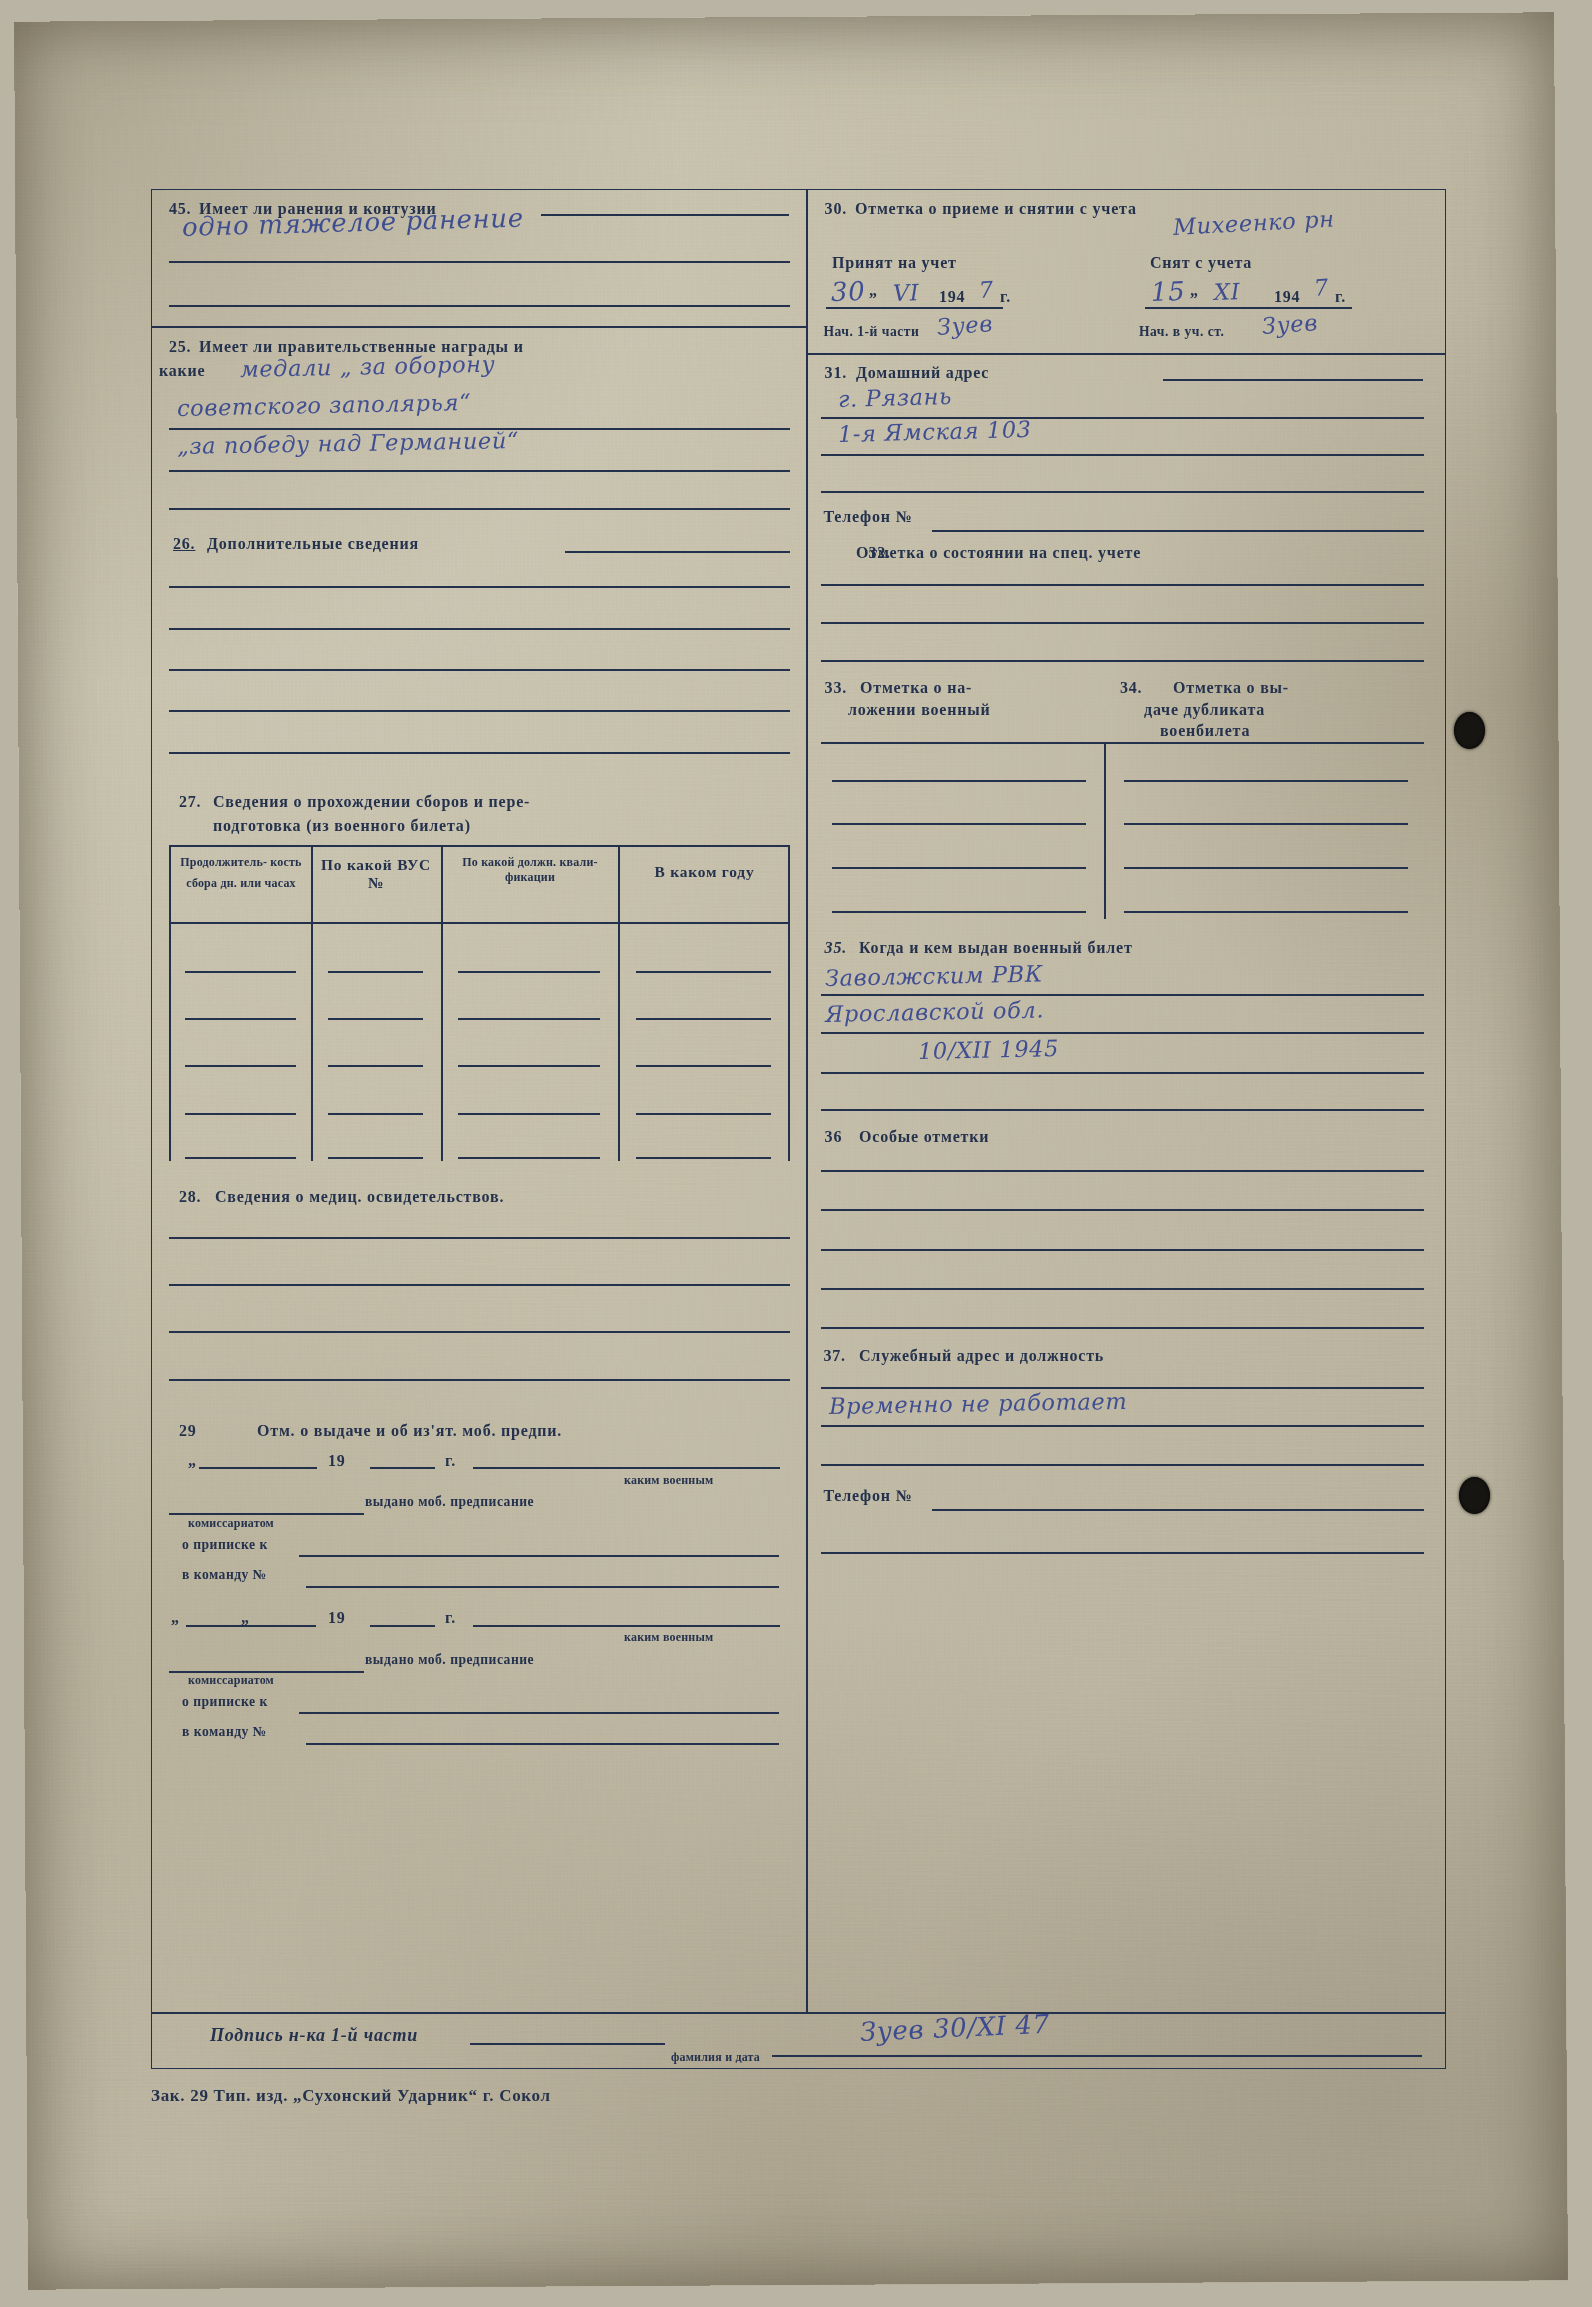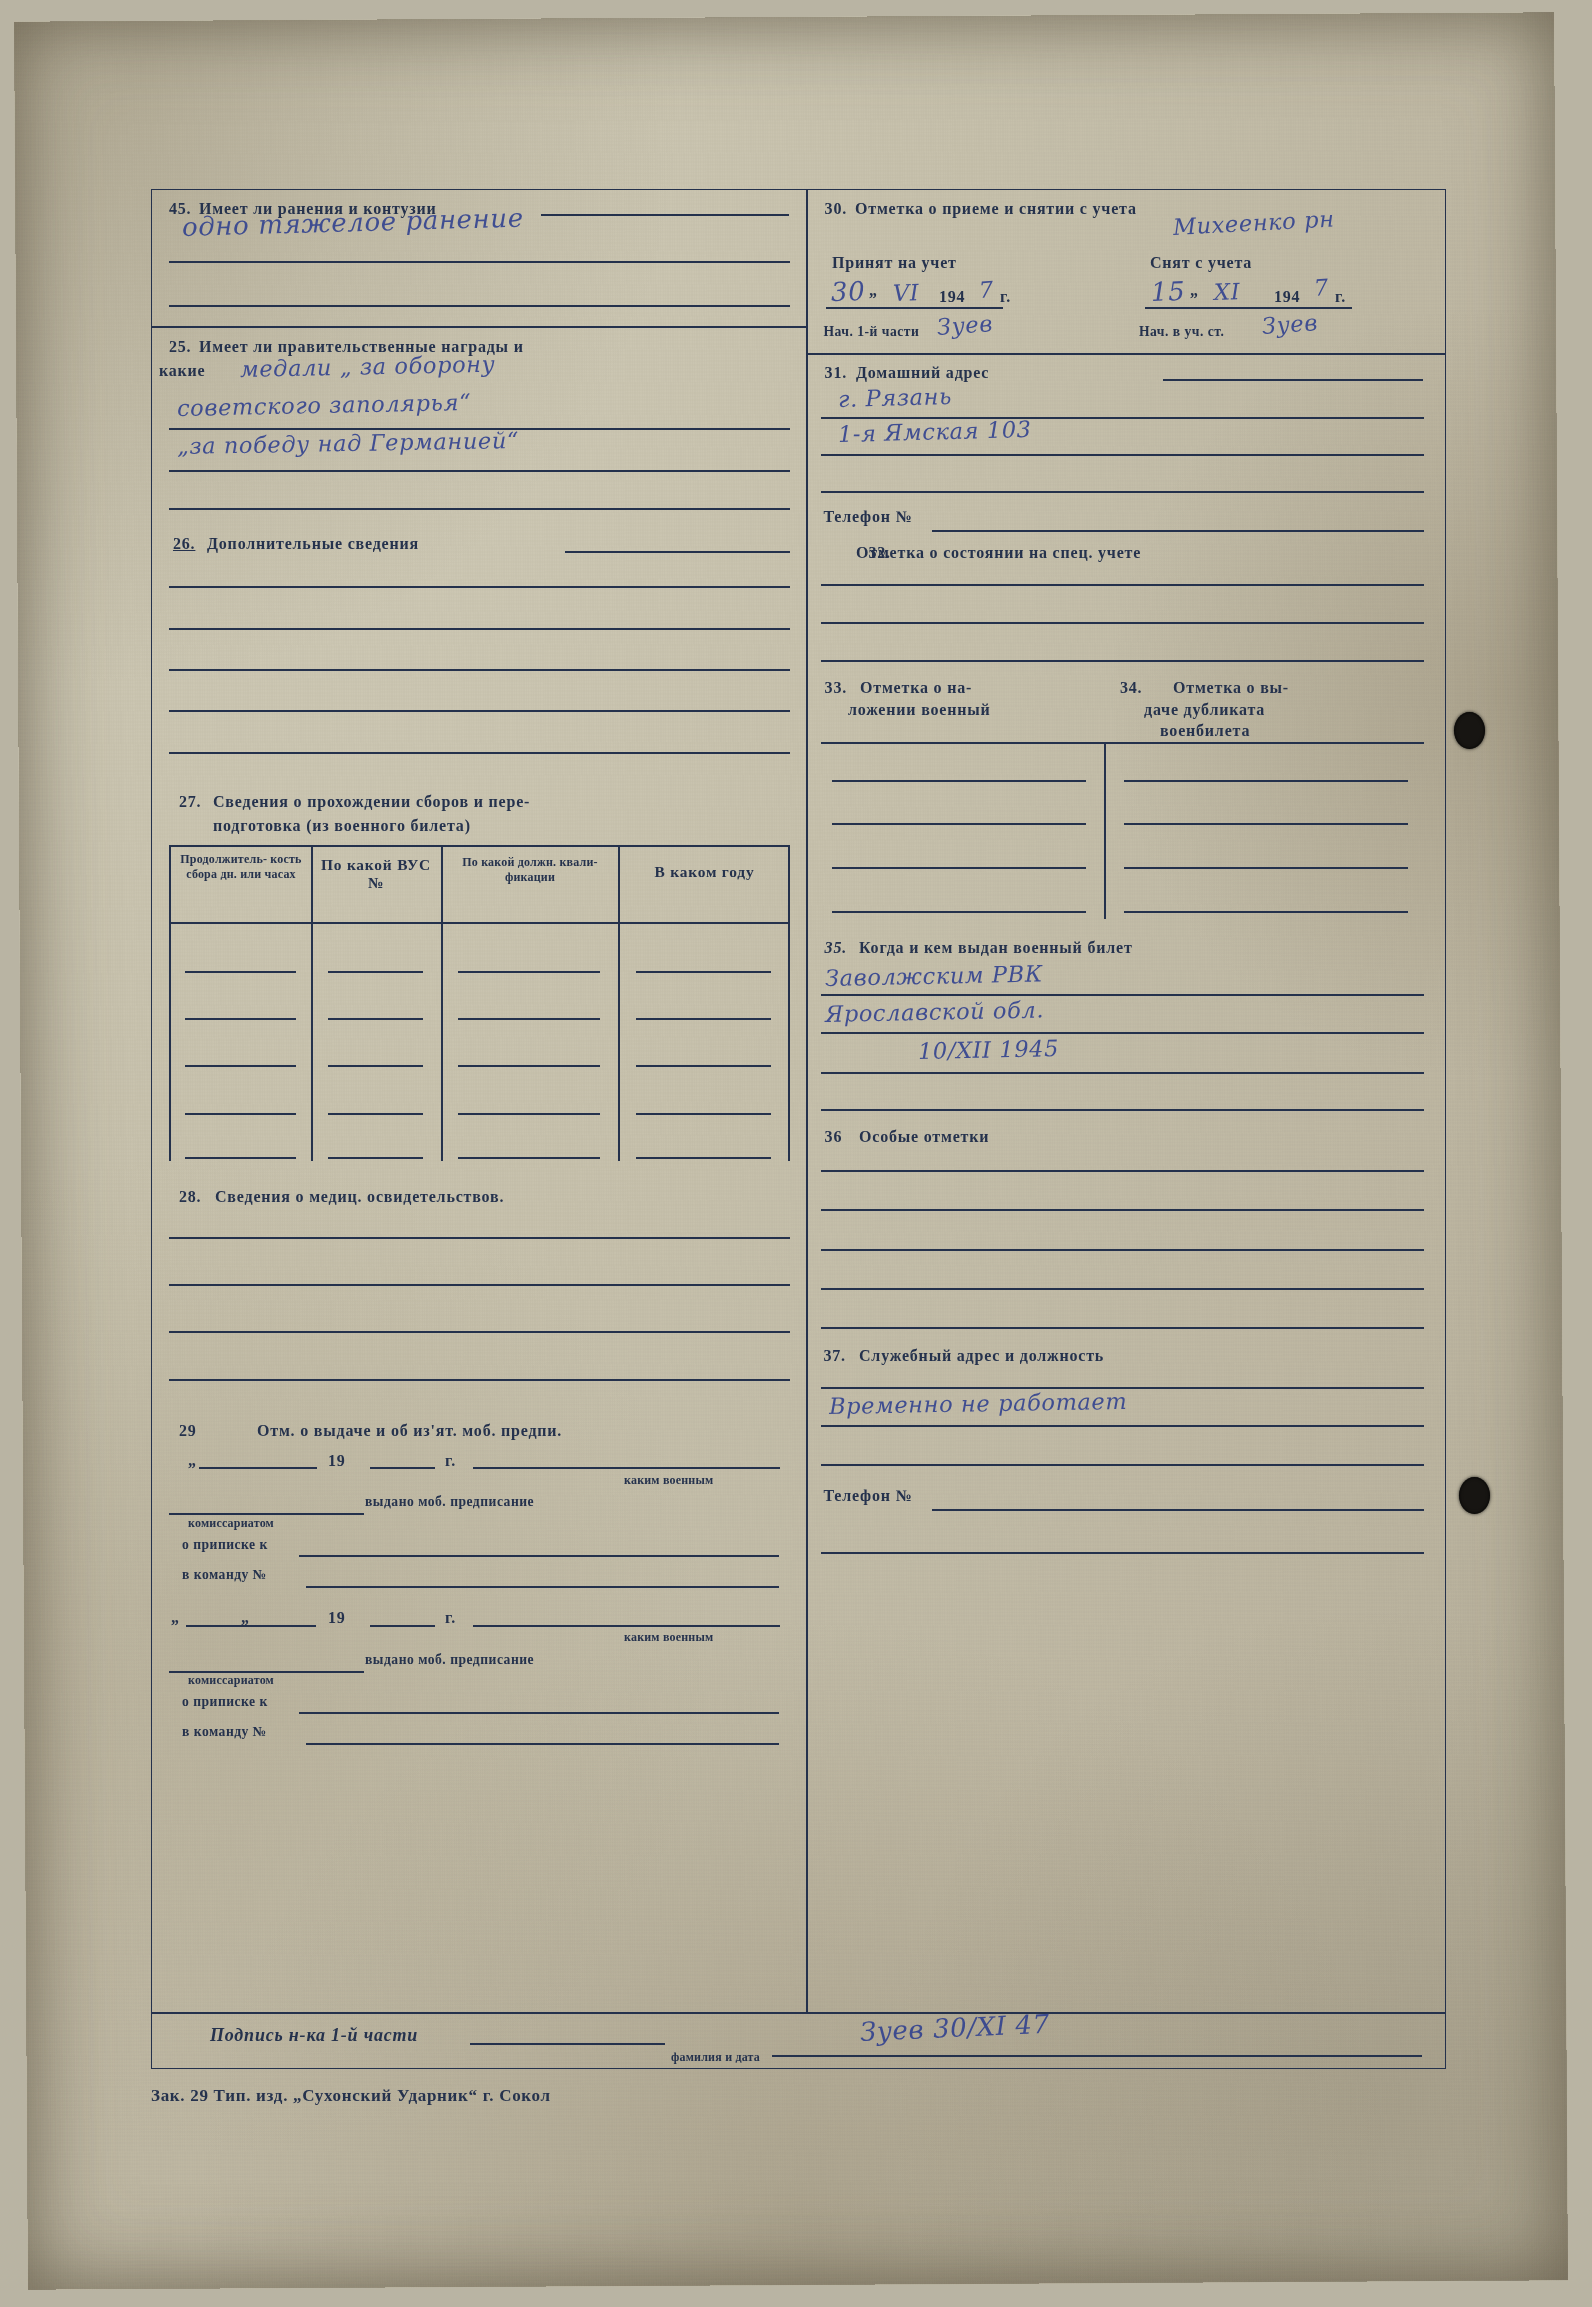--- a/index.html
+++ b/index.html
@@ -174,21 +174,21 @@
     <div class="lbl" style="position:absolute;left:62px;top:628px;">подготовка (из военного билета)</div>
 
     <div class="cellline" style="left:18px;top:656px;width:621px;height:1.8px;"></div>
     <div class="cellline" style="left:18px;top:733px;width:621px;height:1.8px;"></div>
     <div class="cellline" style="left:18px;top:656px;width:1.8px;height:316px;"></div>
     <div class="cellline" style="left:160px;top:656px;width:1.8px;height:316px;"></div>
     <div class="cellline" style="left:290px;top:656px;width:1.8px;height:316px;"></div>
     <div class="cellline" style="left:467px;top:656px;width:1.8px;height:316px;"></div>
     <div class="cellline" style="left:637px;top:656px;width:1.8px;height:316px;"></div>
 
-    <div class="lbl xs" style="position:absolute;left:22.5px;top:663px;width:135px;text-align:center;white-space:normal;line-height:15px;">Продолжитель-
+    <div class="lbl xs" style="position:absolute;left:22.5px;top:663px;width:135px;text-align:center;white-space:normal;line-height:21px;">Продолжитель-
 кость сбора
 дн. или
 часах</div>
     <div class="lbl" style="position:absolute;left:163px;top:667px;width:124px;text-align:center;white-space:normal;line-height:18.3px;font-size:15.4px;">По
 какой
 ВУС №</div>
     <div class="lbl xs" style="position:absolute;left:294px;top:666px;width:170px;text-align:center;white-space:normal;line-height:15.4px;">По какой
 должн. квали-
 фикации</div>
     <div class="lbl" style="position:absolute;left:472px;top:674px;width:163px;text-align:center;white-space:normal;line-height:18.3px;font-size:15.4px;">В каком

